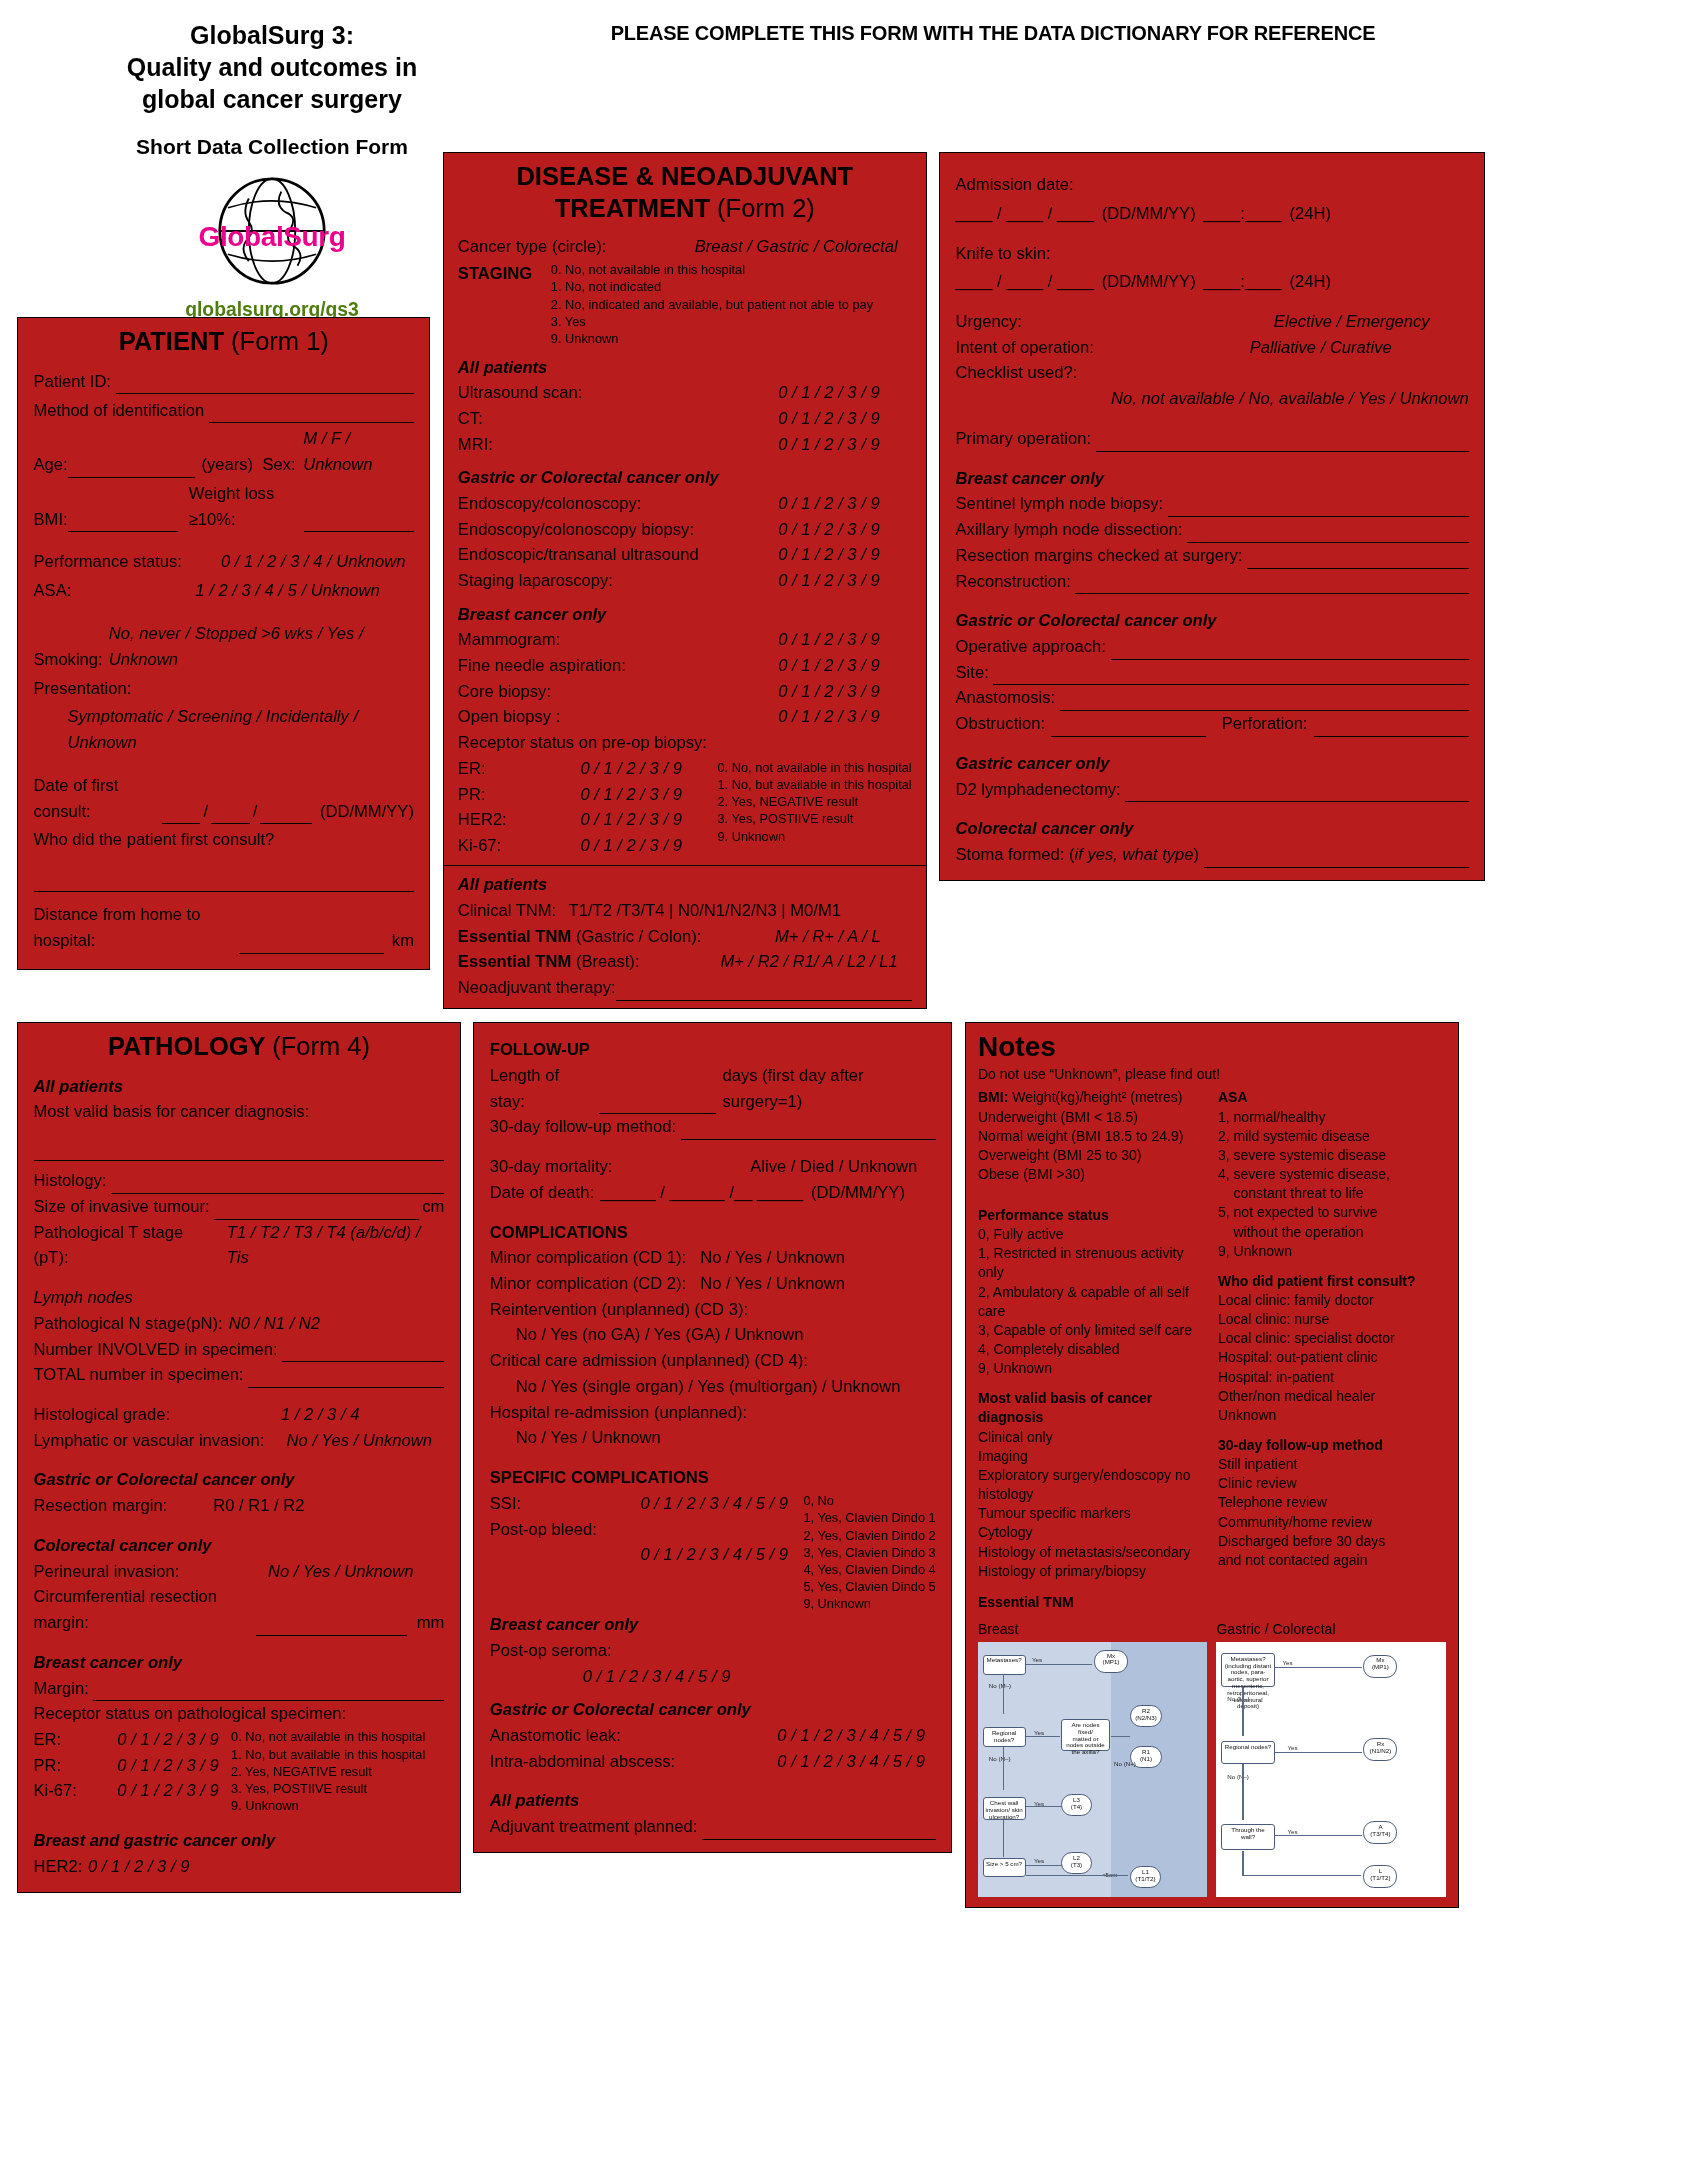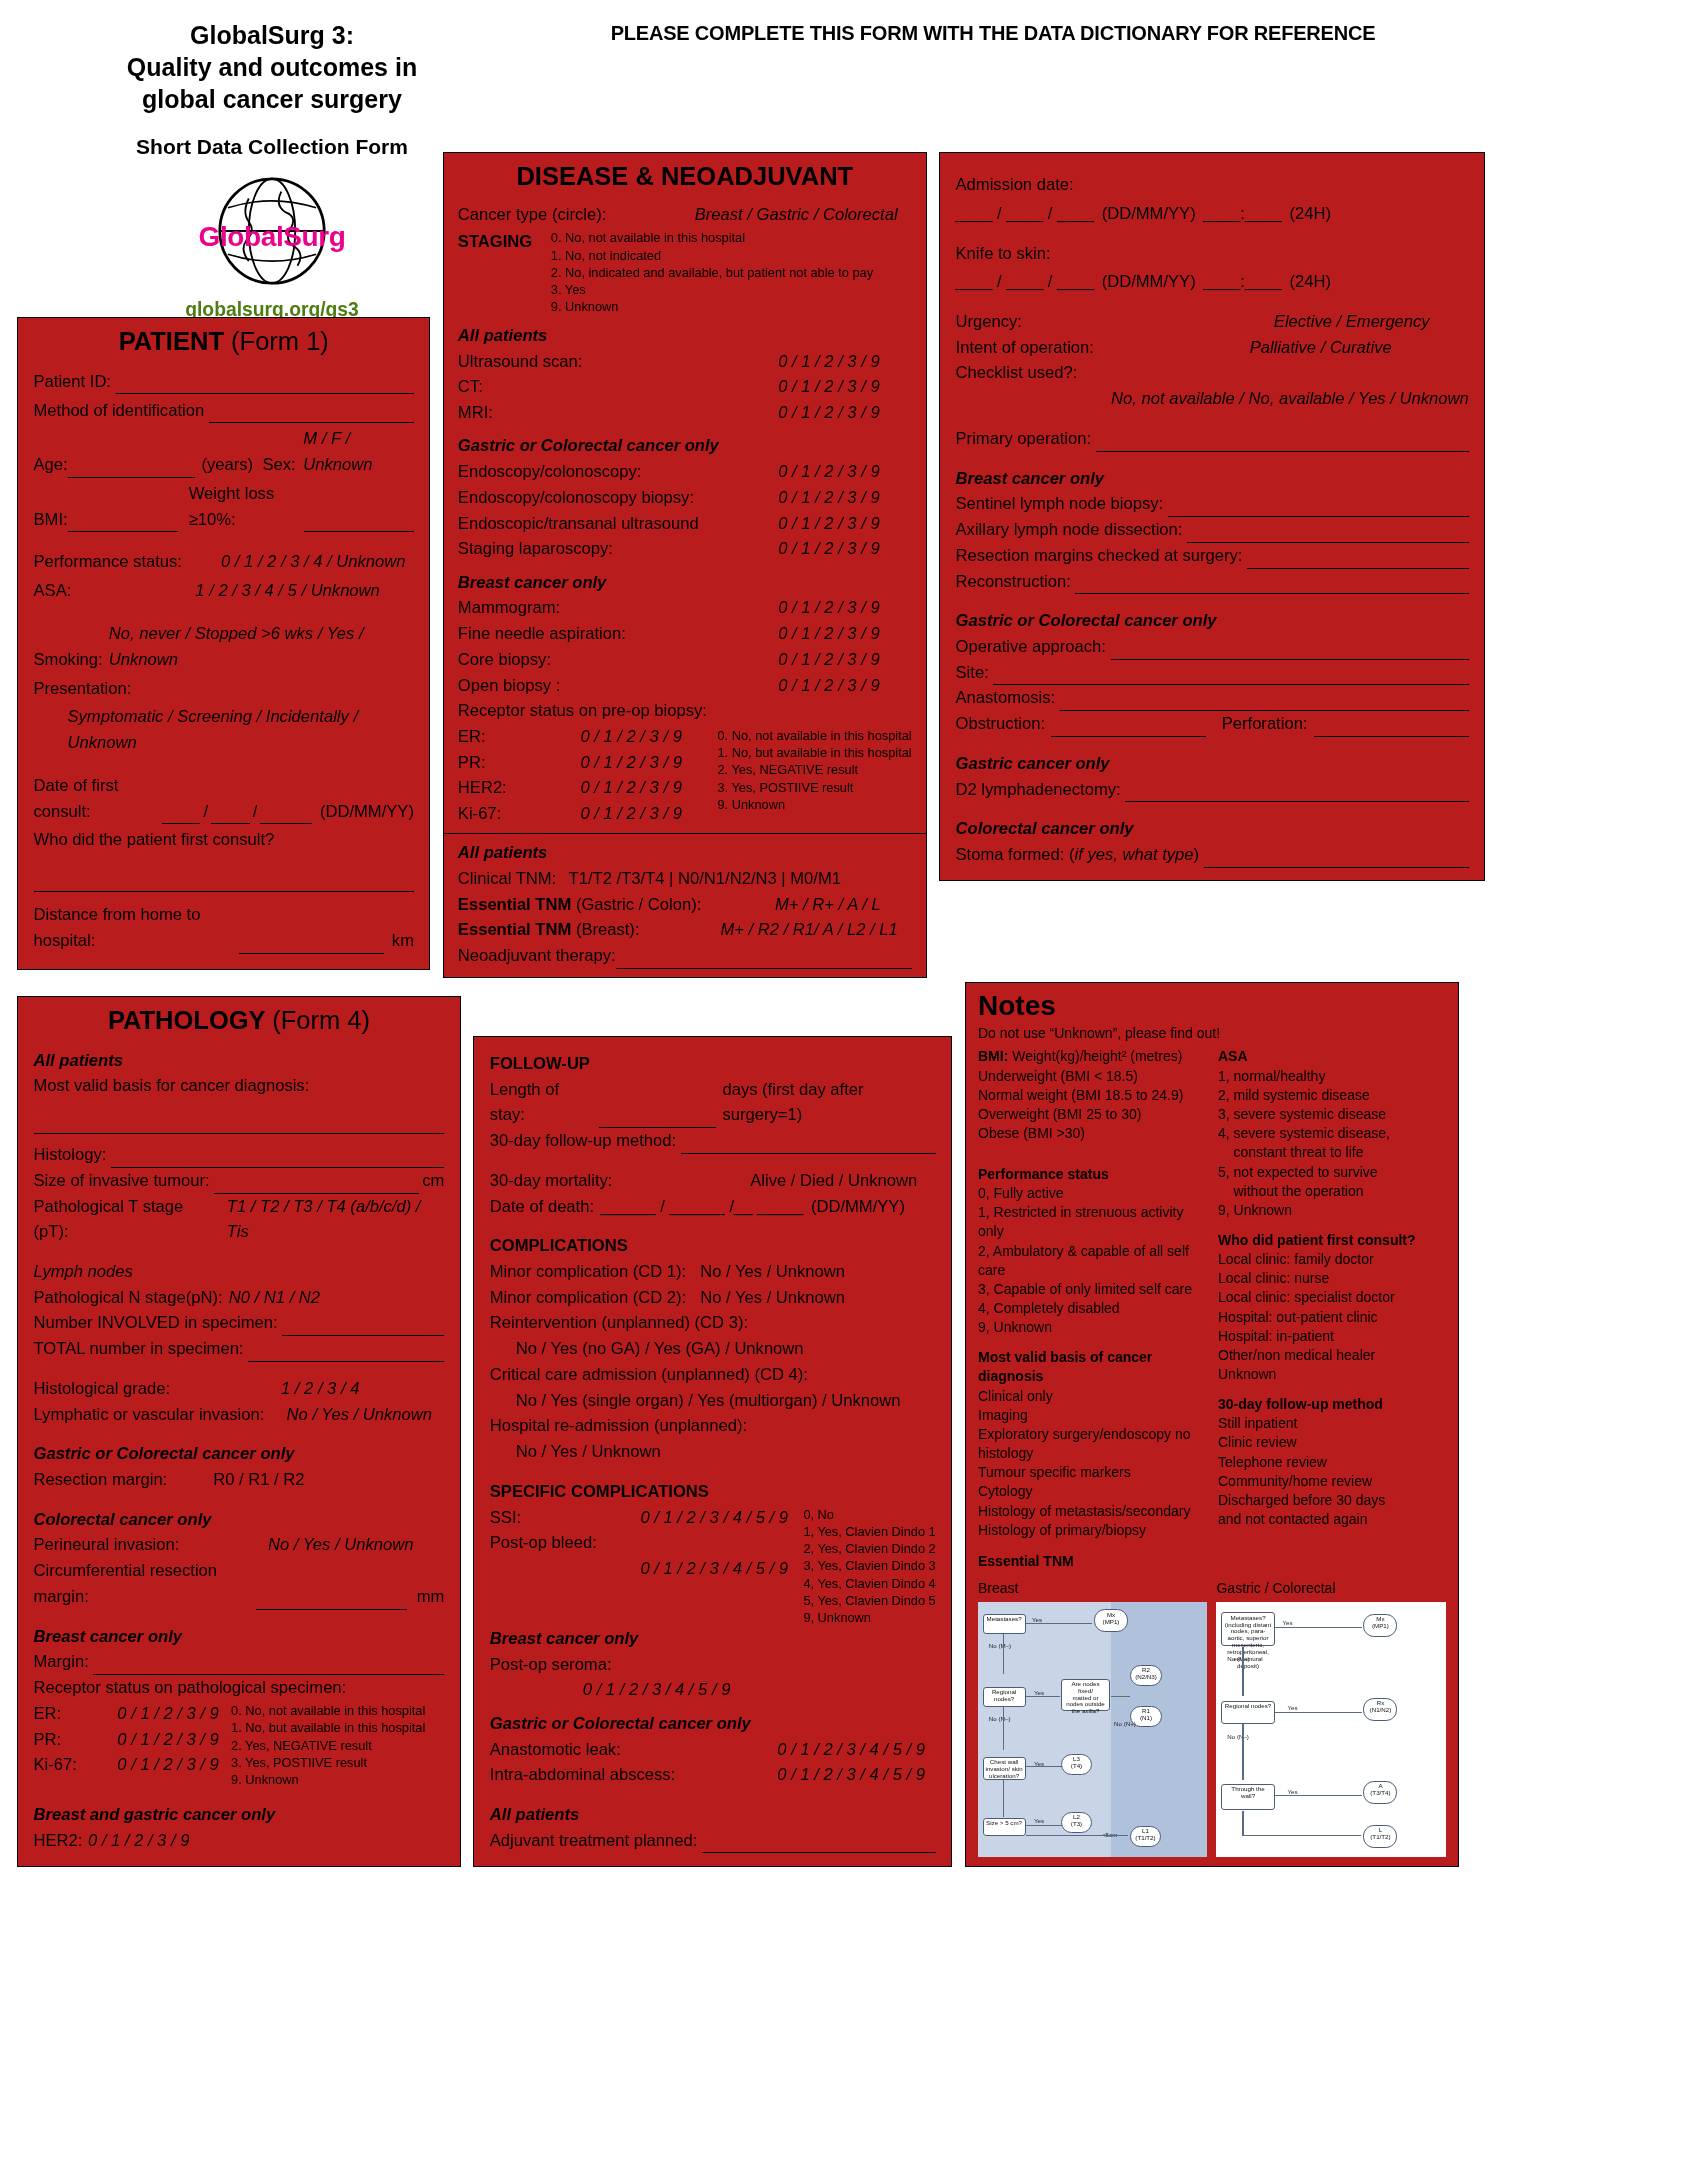--- a/index.html
+++ b/index.html
@@ -128,22 +128,22 @@
 
   
   #form2-box .inner{padding:3.1px 14px 7.7px 14px;}
   .divider{border-top:1.5px solid #000;margin:6.2px -14px 6.2px -14px;}
 
   
   .grid-bottom{
     display:flex;
     gap:12.4px;
     padding:0 17px 15.5px 17px;
-    margin-top:4px;
-    align-items:flex-end;
+    margin-top:13px;
+    align-items:flex-start;
   }
   .b-left{width:510px;}
   .b-mid{width:533px;}
   .b-right{width:568px;}
 
   
   .notes-title{font-size:28px;font-weight:bold;padding:7.7px 0 1.5px 12.4px;}
   .notes-body{padding:0 12.4px 9.3px 12.4px;font-size:14px;line-height:1.37;}
   .notes-cols{display:flex;gap:12.4px;margin-top:4.6px;}
   .notes-col{flex:1;}
@@ -294,20 +294,24 @@
             <span style="margin-left:7.7px">km</span>
           </div>
         </div>
       </div>
     </div>
 
     <div class="col-mid">
       <div class="box" id="form2-box">
         <div class="boxhead">
           <div>DISEASE &amp; NEOADJUVANT</div>
+          <div>
+            <span>TREATMENT</span>
+            <span class="light">(Form 2)</span>
+          </div>
         </div>
         <div class="inner">
           <div class="lrow">
             <span class="lab">Cancer type (circle):</span>
             <span class="val" style="margin-right:14px">Breast  /  Gastric  /  Colorectal</span>
           </div>
           <div style="display:flex;align-items:flex-start;margin-top:1.5px">
             <span class="bold">STAGING</span>
             <div class="codes" style="margin-left:18.6px">
               <div>0. No, not available in this hospital</div>

